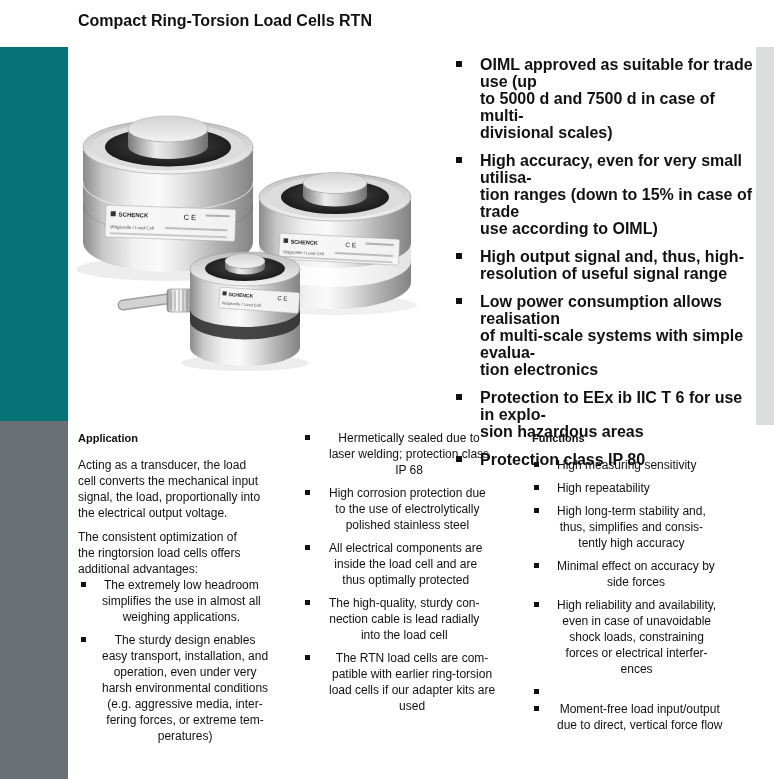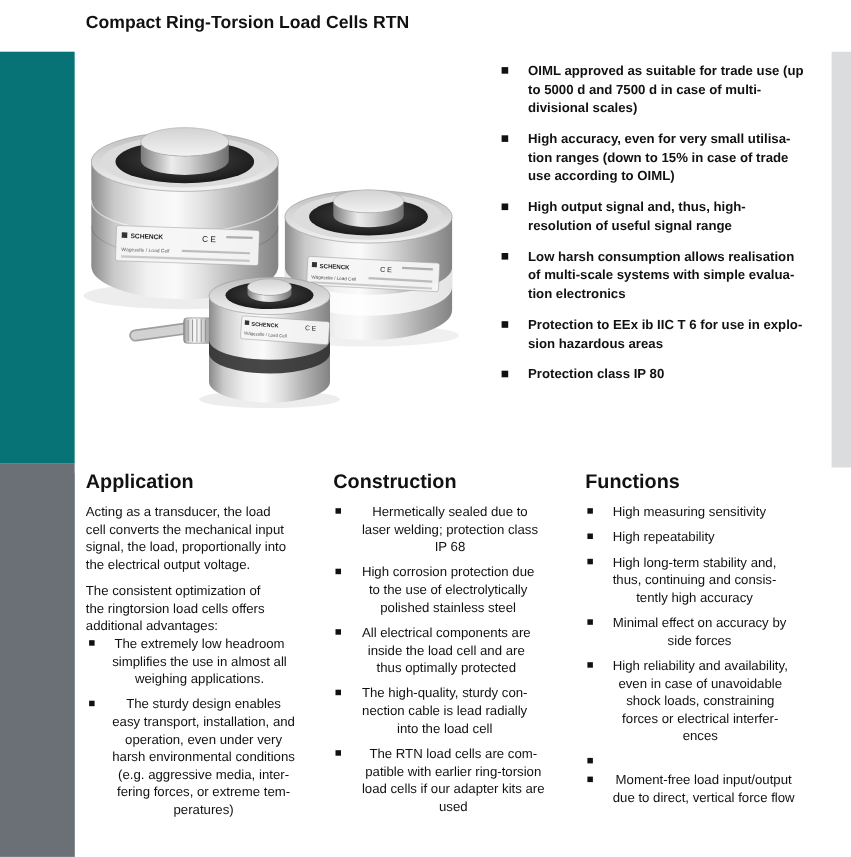--- a/index.html
+++ b/index.html
@@ -19,25 +19,25 @@
   .slate-block{position:absolute;left:0;top:421px;width:68px;height:358px;background:#6a7076;}
   .edge-strip{position:absolute;left:756px;top:47px;width:18px;height:378px;background:#dadcdd;}
 
   .photo{position:absolute;left:68px;top:47px;width:388px;height:383px;margin:0;background:#fff;}
   .photo svg{display:block;}
 
   
   .features{position:absolute;left:448px;top:56px;width:312px;margin:0;padding:0;list-style:none;}
   .features li{display:flex;margin:0 0 11px 0;}
   .features .sq{flex:0 0 auto;width:6px;height:6px;background:#111;margin:5px 18px 0 8px;}
-  .features .ftxt{font-weight:bold;font-size:12px;line-height:17px;white-space:pre-line;}
+  .features .ftxt{font-weight:bold;font-size:16px;line-height:17px;white-space:pre-line;}
 
   
   .col{position:absolute;top:430px;font-size:12px;line-height:16px;}
-  .col h2{font-size:18px;line-height:16px;margin:0 0 11px 0;font-weight:bold;}
+  .col h2{font-size:11px;line-height:16px;margin:0 0 11px 0;font-weight:bold;}
   .col p{margin:0 0 8px 0;white-space:pre-line;}
   .col p.tight{margin-bottom:0;}
   .bullet{display:flex;margin:0 0 7px 0;text-align:center;}
   .bullet .sq{flex:0 0 auto;width:5px;height:5px;background:#111;margin-top:5px;}
   .bullet .btxt{white-space:pre-line;}
 
   .col-app{left:78px;width:224px;}
   .col-app .bullet .sq{margin-left:3px;margin-right:16px;}
   .col-con{left:303px;width:220px;}
   .col-con .bullet .sq{margin-left:2px;margin-right:19px;}
@@ -168,21 +168,21 @@
 tion ranges (down to 15% in case of trade
 use according to OIML)</span>
     </li>
     <li>
       <span class="sq"></span>
       <span class="ftxt">High output signal and, thus, high-
 resolution of useful signal range</span>
     </li>
     <li>
       <span class="sq"></span>
-      <span class="ftxt">Low harsh consumption allows realisation
+      <span class="ftxt">Low power consumption allows realisation
 of multi-scale systems with simple evalua-
 tion electronics</span>
     </li>
     <li>
       <span class="sq"></span>
       <span class="ftxt">Protection to EEx ib IIC T 6 for use in explo-
 sion hazardous areas</span>
     </li>
     <li>
       <span class="sq"></span>
@@ -211,21 +211,20 @@
 easy transport, installation, and
 operation, even under very
 harsh environmental conditions
 (e.g. aggressive media, inter-
 fering forces, or extreme tem-
 peratures)</span>
     </div>
   </section>
 
   <section class="col col-con">
-    <h2>Construction</h2>
     <div class="bullet">
       <span class="sq"></span>
       <span class="btxt">Hermetically sealed due to
 laser welding; protection class
 IP 68</span>
     </div>
     <div class="bullet">
       <span class="sq"></span>
       <span class="btxt">High corrosion protection due
 to the use of electrolytically
@@ -258,21 +257,21 @@
       <span class="sq"></span>
       <span class="btxt">High measuring sensitivity</span>
     </div>
     <div class="bullet">
       <span class="sq"></span>
       <span class="btxt">High repeatability</span>
     </div>
     <div class="bullet">
       <span class="sq"></span>
       <span class="btxt">High long-term stability and,
-thus, continuing and consis-
+thus, simplifies and consis-
 tently high accuracy</span>
     </div>
     <div class="bullet">
       <span class="sq"></span>
       <span class="btxt">Minimal effect on accuracy by
 side forces</span>
     </div>
     <div class="bullet">
       <span class="sq"></span>
       <span class="btxt">High reliability and availability,

